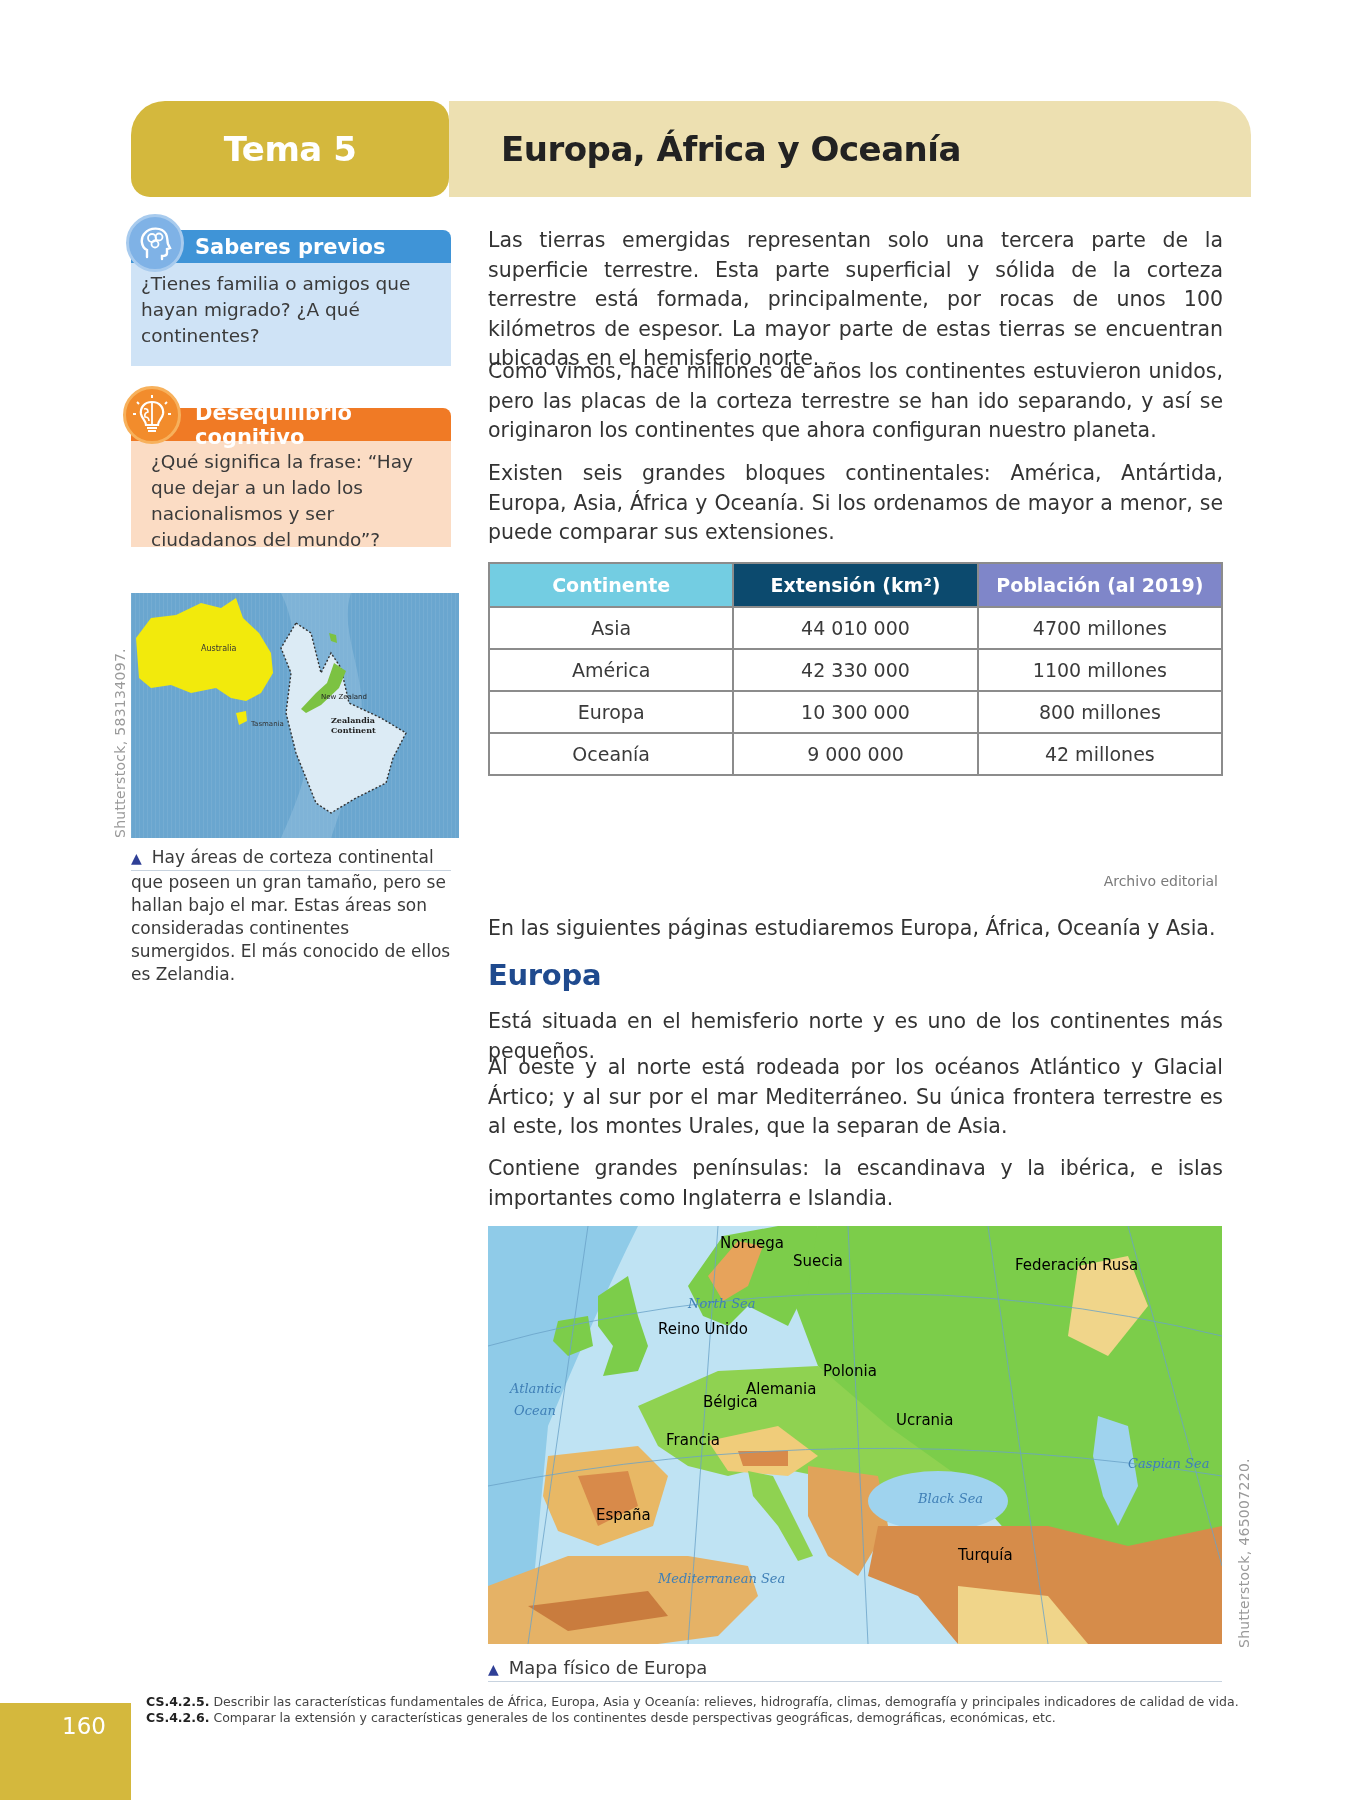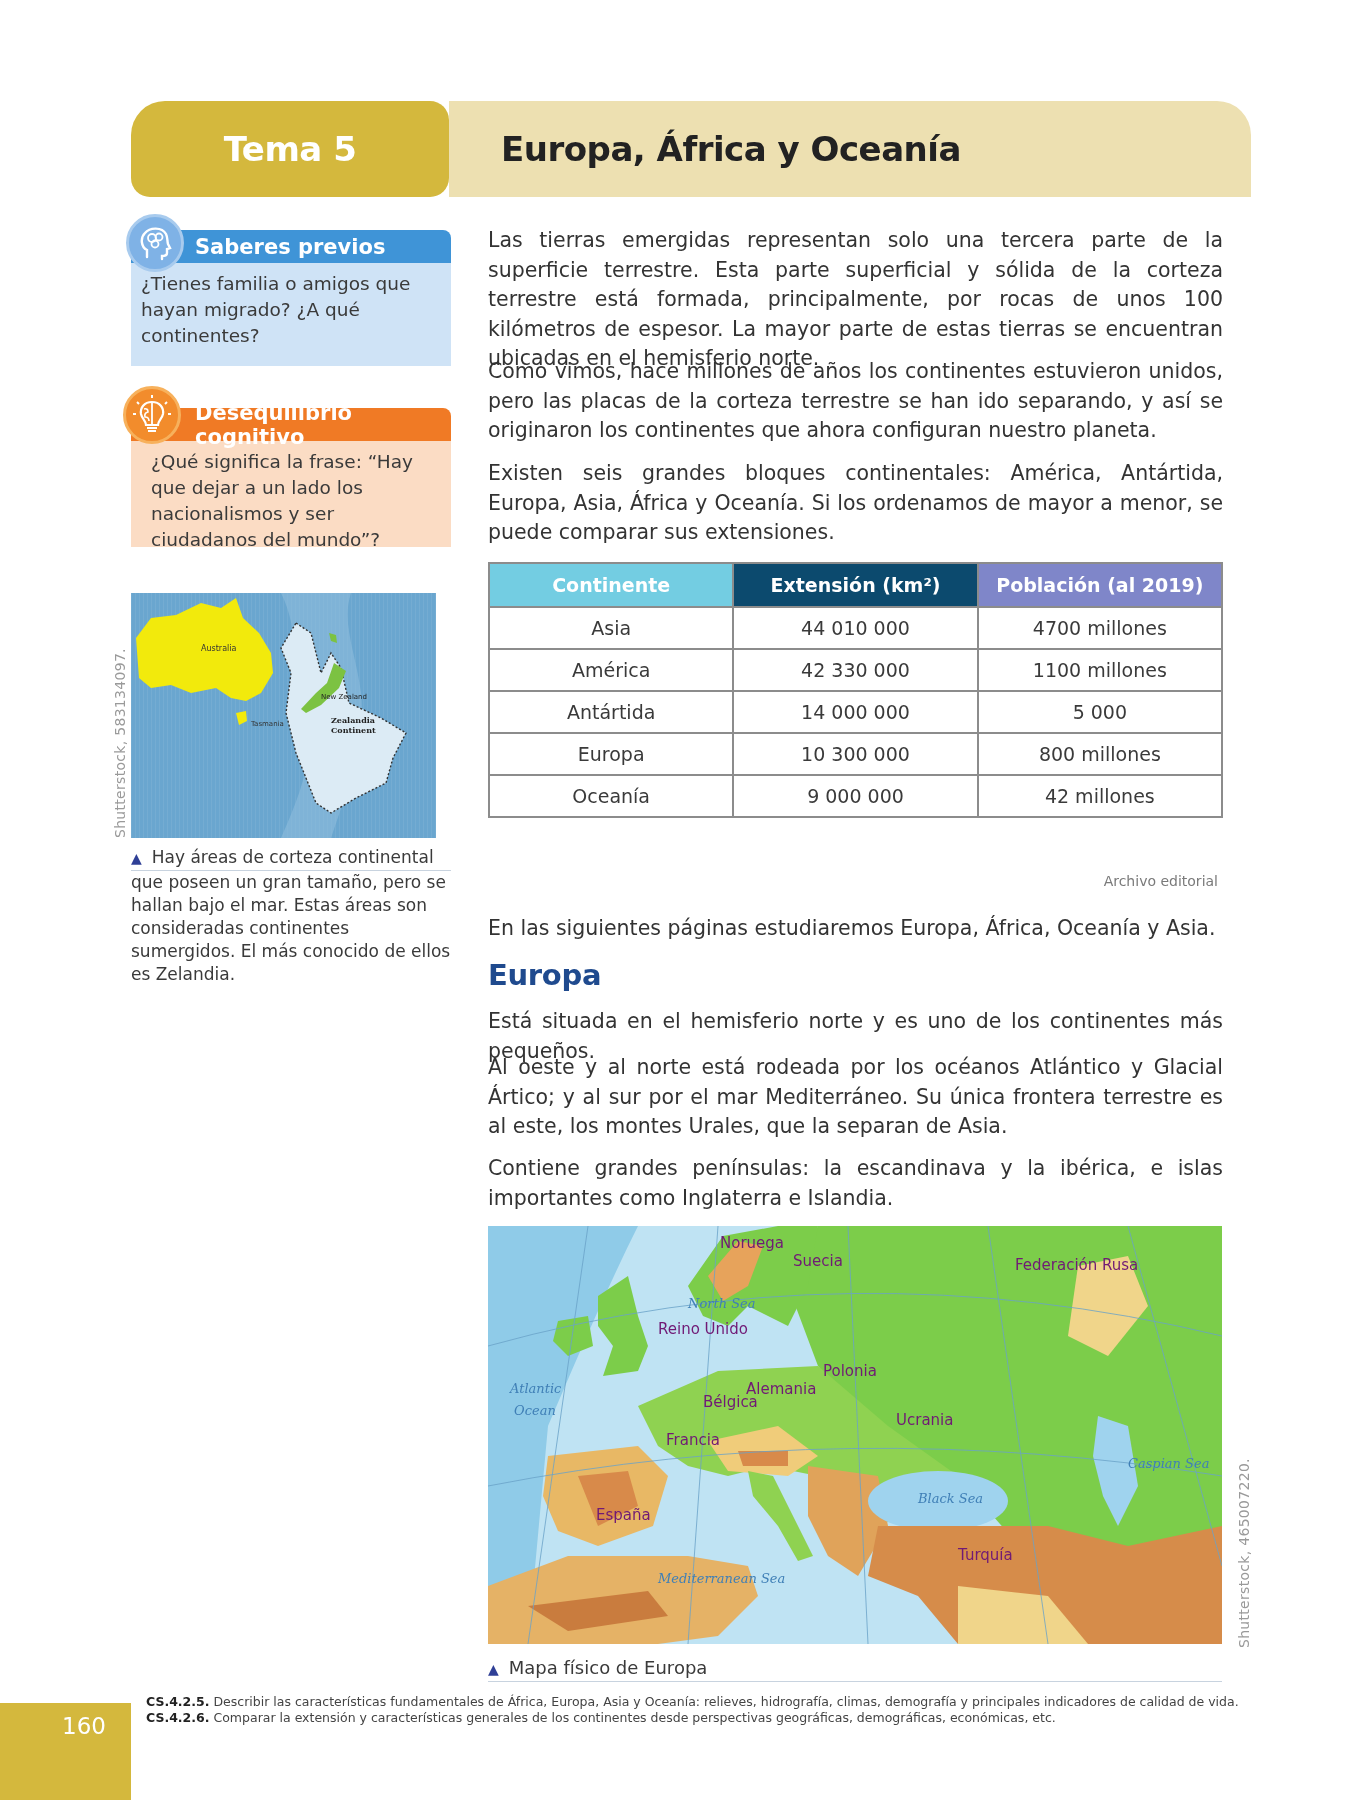--- a/index.html
+++ b/index.html
@@ -19,21 +19,21 @@
   #saberes .bar { background: #3f94d7; border-radius: 0 8px 0 0; }
   #saberes .body { background: #cfe3f6; height: 103px; }
   #deseq { top: 408px; }
   #deseq .bar { background: #f07a25; border-radius: 0 8px 0 0; }
   #deseq .body { background: #fbdcc4; height: 106px; padding-left: 20px; }
   .badge { position: absolute; width: 58px; height: 58px; border-radius: 50%; display: flex; align-items: center; justify-content: center; }
   #saberes .badge { left: -5px; top: -16px; background: #7fb2e6; border: 3px solid #a8cbee; }
   #deseq .badge { left: -8px; top: -22px; background: #f28c2c; border: 3px solid #f7b15c; }
 
   
-  #zmap { position: absolute; left: 131px; top: 593px; width: 305px; height: 245px; background: #6aa6cf; overflow: hidden;
+  #zmap { position: absolute; left: 131px; top: 593px; width: 328px; height: 245px; background: #6aa6cf; overflow: hidden;
     background-image: repeating-linear-gradient(90deg, rgba(255,255,255,0.07) 0 1px, transparent 1px 4px); text-align: right; }
   #zmap svg { position: absolute; left: 0; top: 0; }
   .credit-v { position: absolute; font-size: 14px; color: #9a9a9a; transform: rotate(-90deg); transform-origin: left top; white-space: nowrap; letter-spacing: 0.3px; }
   #credit-z { left: 112px; top: 838px; }
   #credit-e { left: 1236px; top: 1648px; }
 
   .caption { position: absolute; font-size: 17px; line-height: 23px; color: #3a3a3a; }
   .caption .tri { color: #2f3f96; font-size: 14px; margin-right: 10px; }
   #zcap { left: 131px; top: 846px; width: 320px; }
   #zcap .first { display: inline-block; border-bottom: 1px solid #c8d3df; width: 100%; }
@@ -47,21 +47,21 @@
   
   #table { position: absolute; left: 488px; top: 562px; width: 735px; border-collapse: collapse; }
   #table th { height: 44px; color: #fff; font-weight: bold; font-size: 19px; border: 2px solid #8c8c8c; }
   #table th.c1 { background: #73cde2; } #table th.c2 { background: #0c4a6e; } #table th.c3 { background: #7f86c9; }
   #table td { height: 42px; text-align: center; font-size: 19px; color: #3a3a3a; border: 2px solid #8c8c8c; width: 33.33%; }
   #archivo { position: absolute; right: 132px; top: 873px; font-size: 14px; color: #7a7a7a; }
 
   
   #emap { position: absolute; left: 488px; top: 1226px; width: 734px; height: 418px; overflow: hidden; background: #b9def1; }
   #emap svg { position: absolute; left: 0; top: 0; }
-  .mlabel { position: absolute; font-size: 14px; color: #701a75; white-space: nowrap; }
+  .mlabel { position: absolute; font-size: 14px; color: #000000; white-space: nowrap; }
   .mlabel.big { font-size: 15px; }
   .mlabel.sea { color: #3f7fb6; font-style: italic; font-family: "DejaVu Serif", serif; font-size: 13px; }
   #ecap { left: 488px; top: 1656px; width: 734px; font-size: 18px; }
   #ecap .line { border-bottom: 1px solid #c8d3df; }
 
   
   #pagebox { position: absolute; left: 0; top: 1703px; width: 131px; height: 97px; background: #d4b83d; }
   #pagenum { position: absolute; left: 62px; top: 1713px; font-size: 23px; color: #fff; }
   #footer { position: absolute; left: 146px; top: 1694px; width: 1100px; font-size: 12.5px; line-height: 16px; color: #444; }
   #footer b { color: #222; }
@@ -141,25 +141,20 @@
   <tbody id="tbody">
       <tr>
         <td>Asia</td>
         <td>44 010 000</td>
         <td>4700 millones</td>
       </tr>
       <tr>
         <td>América</td>
         <td>42 330 000</td>
         <td>1100 millones</td>
-      </tr>
-      <tr>
-        <td>Antártida</td>
-        <td>14 000 000</td>
-        <td>5 000</td>
       </tr>
       <tr>
         <td>Europa</td>
         <td>10 300 000</td>
         <td>800 millones</td>
       </tr>
       <tr>
         <td>Oceanía</td>
         <td>9 000 000</td>
         <td>42 millones</td>

